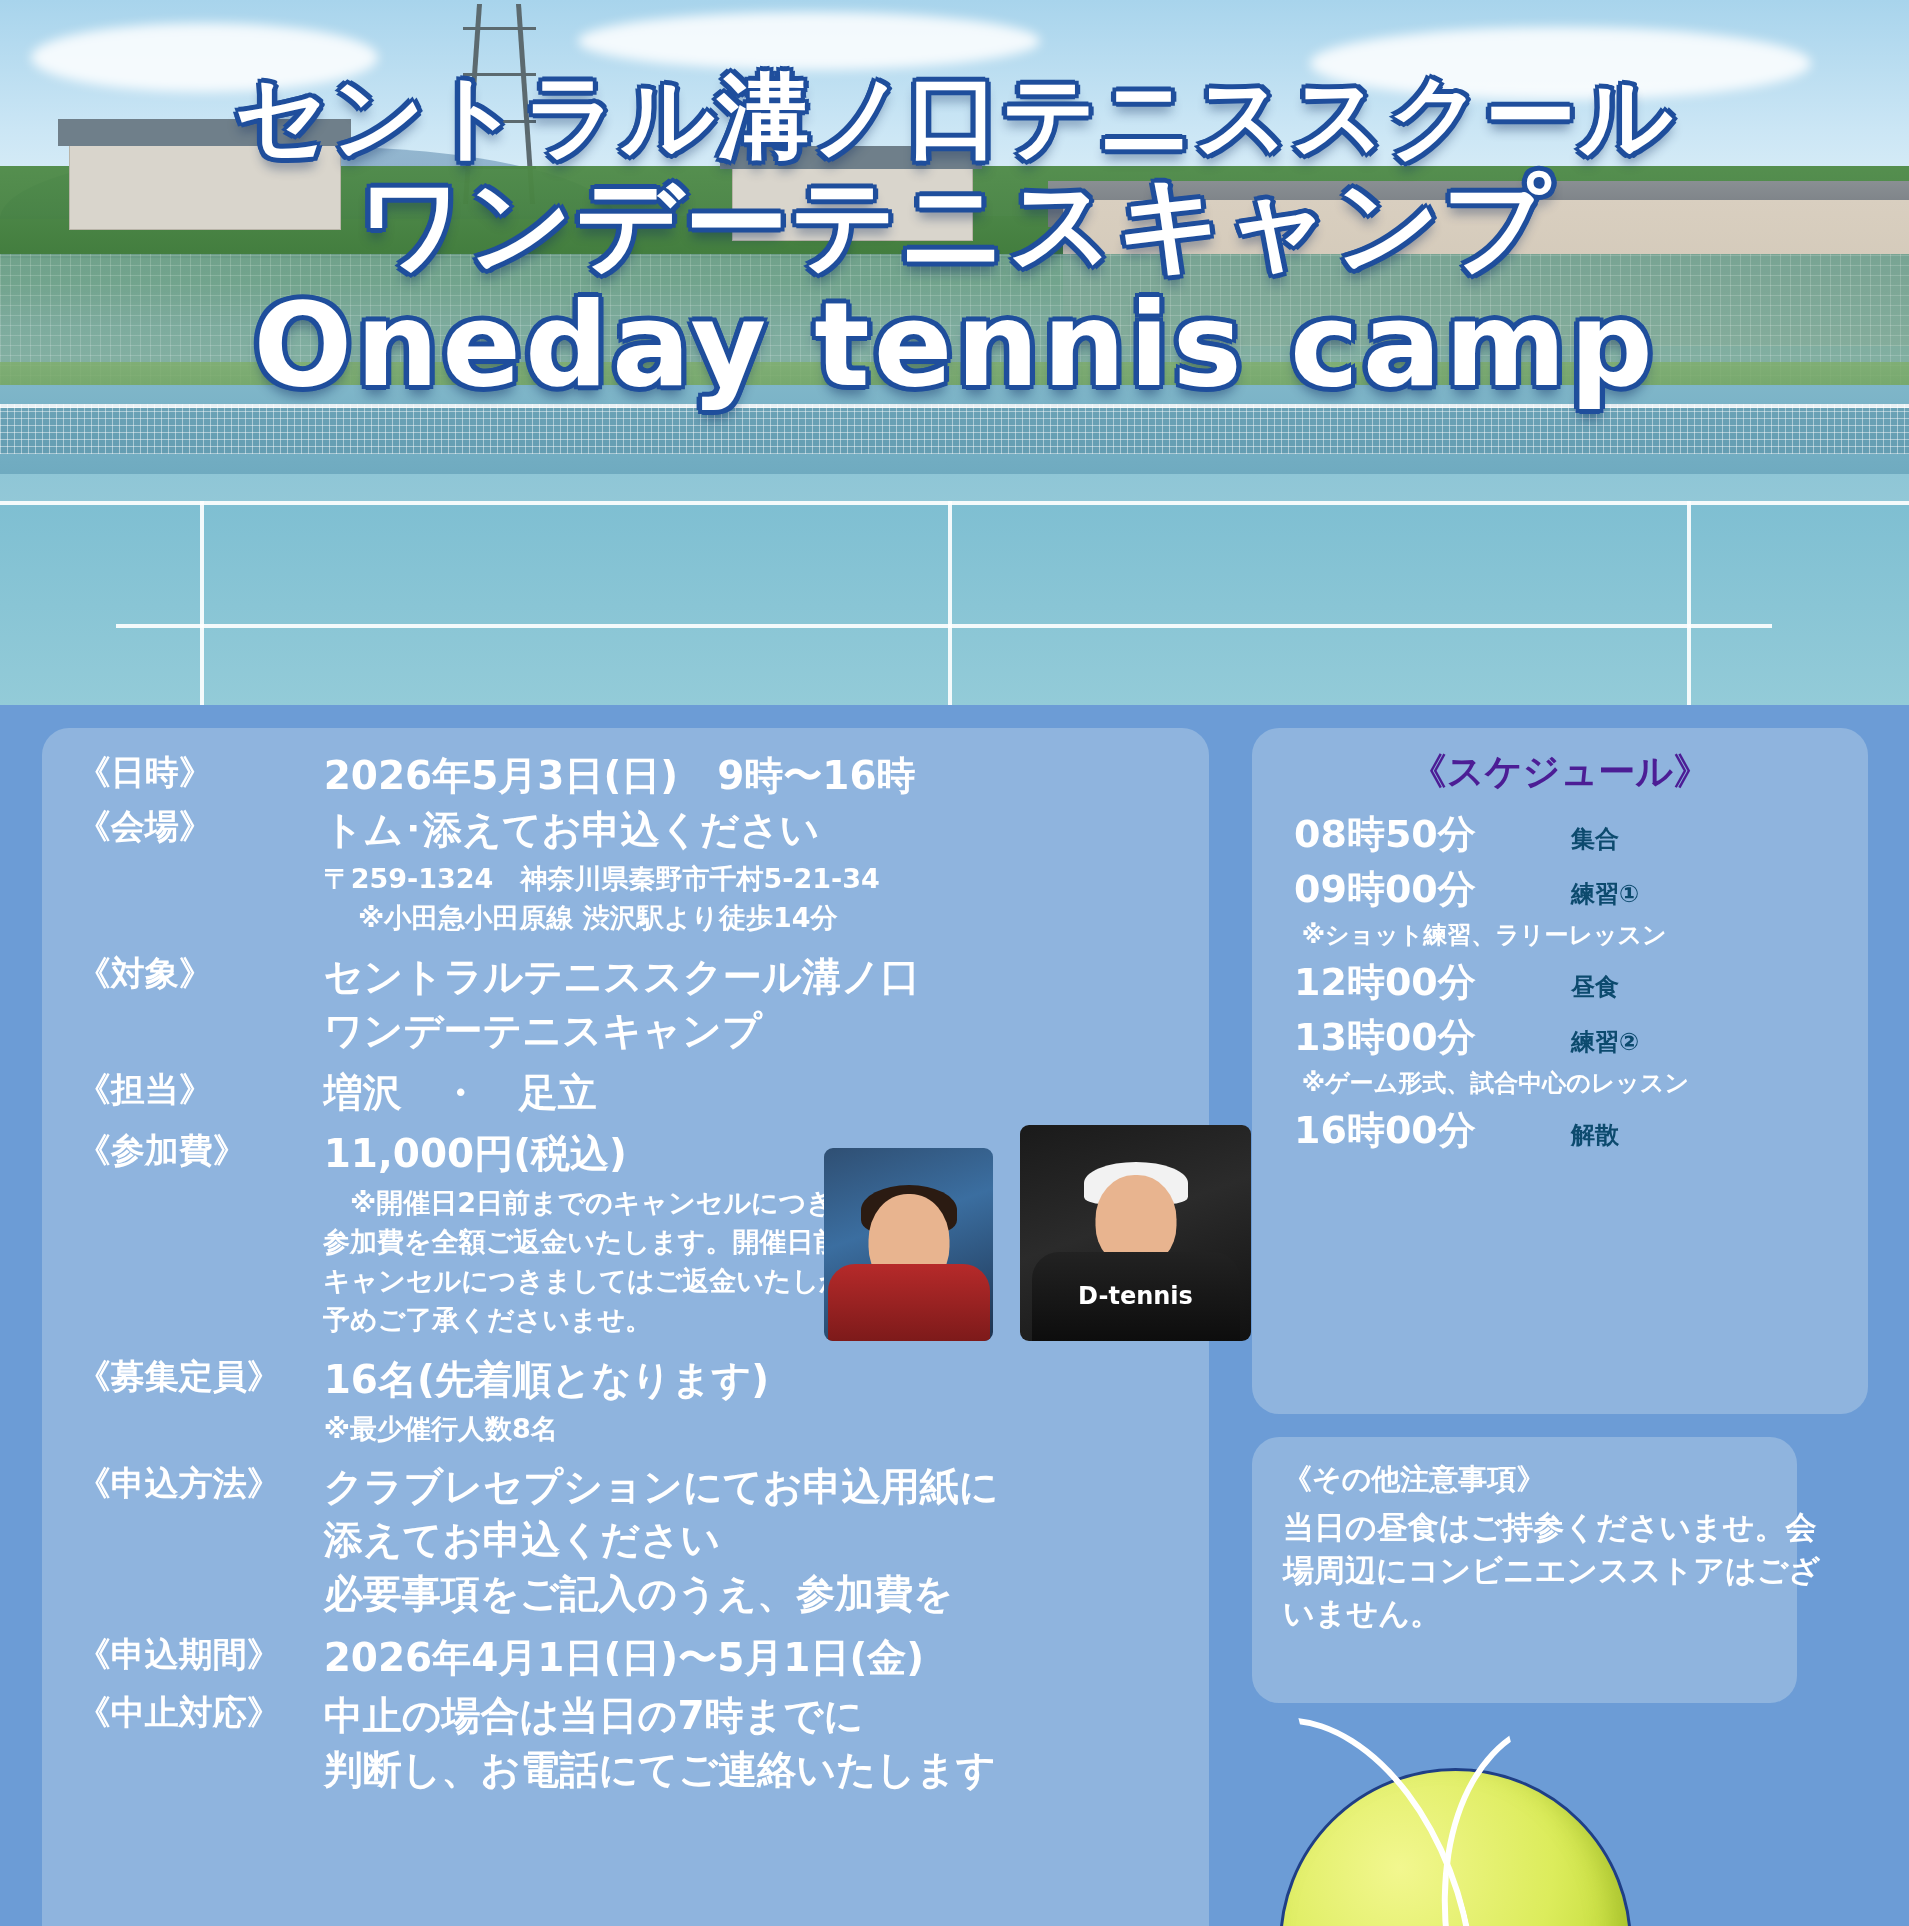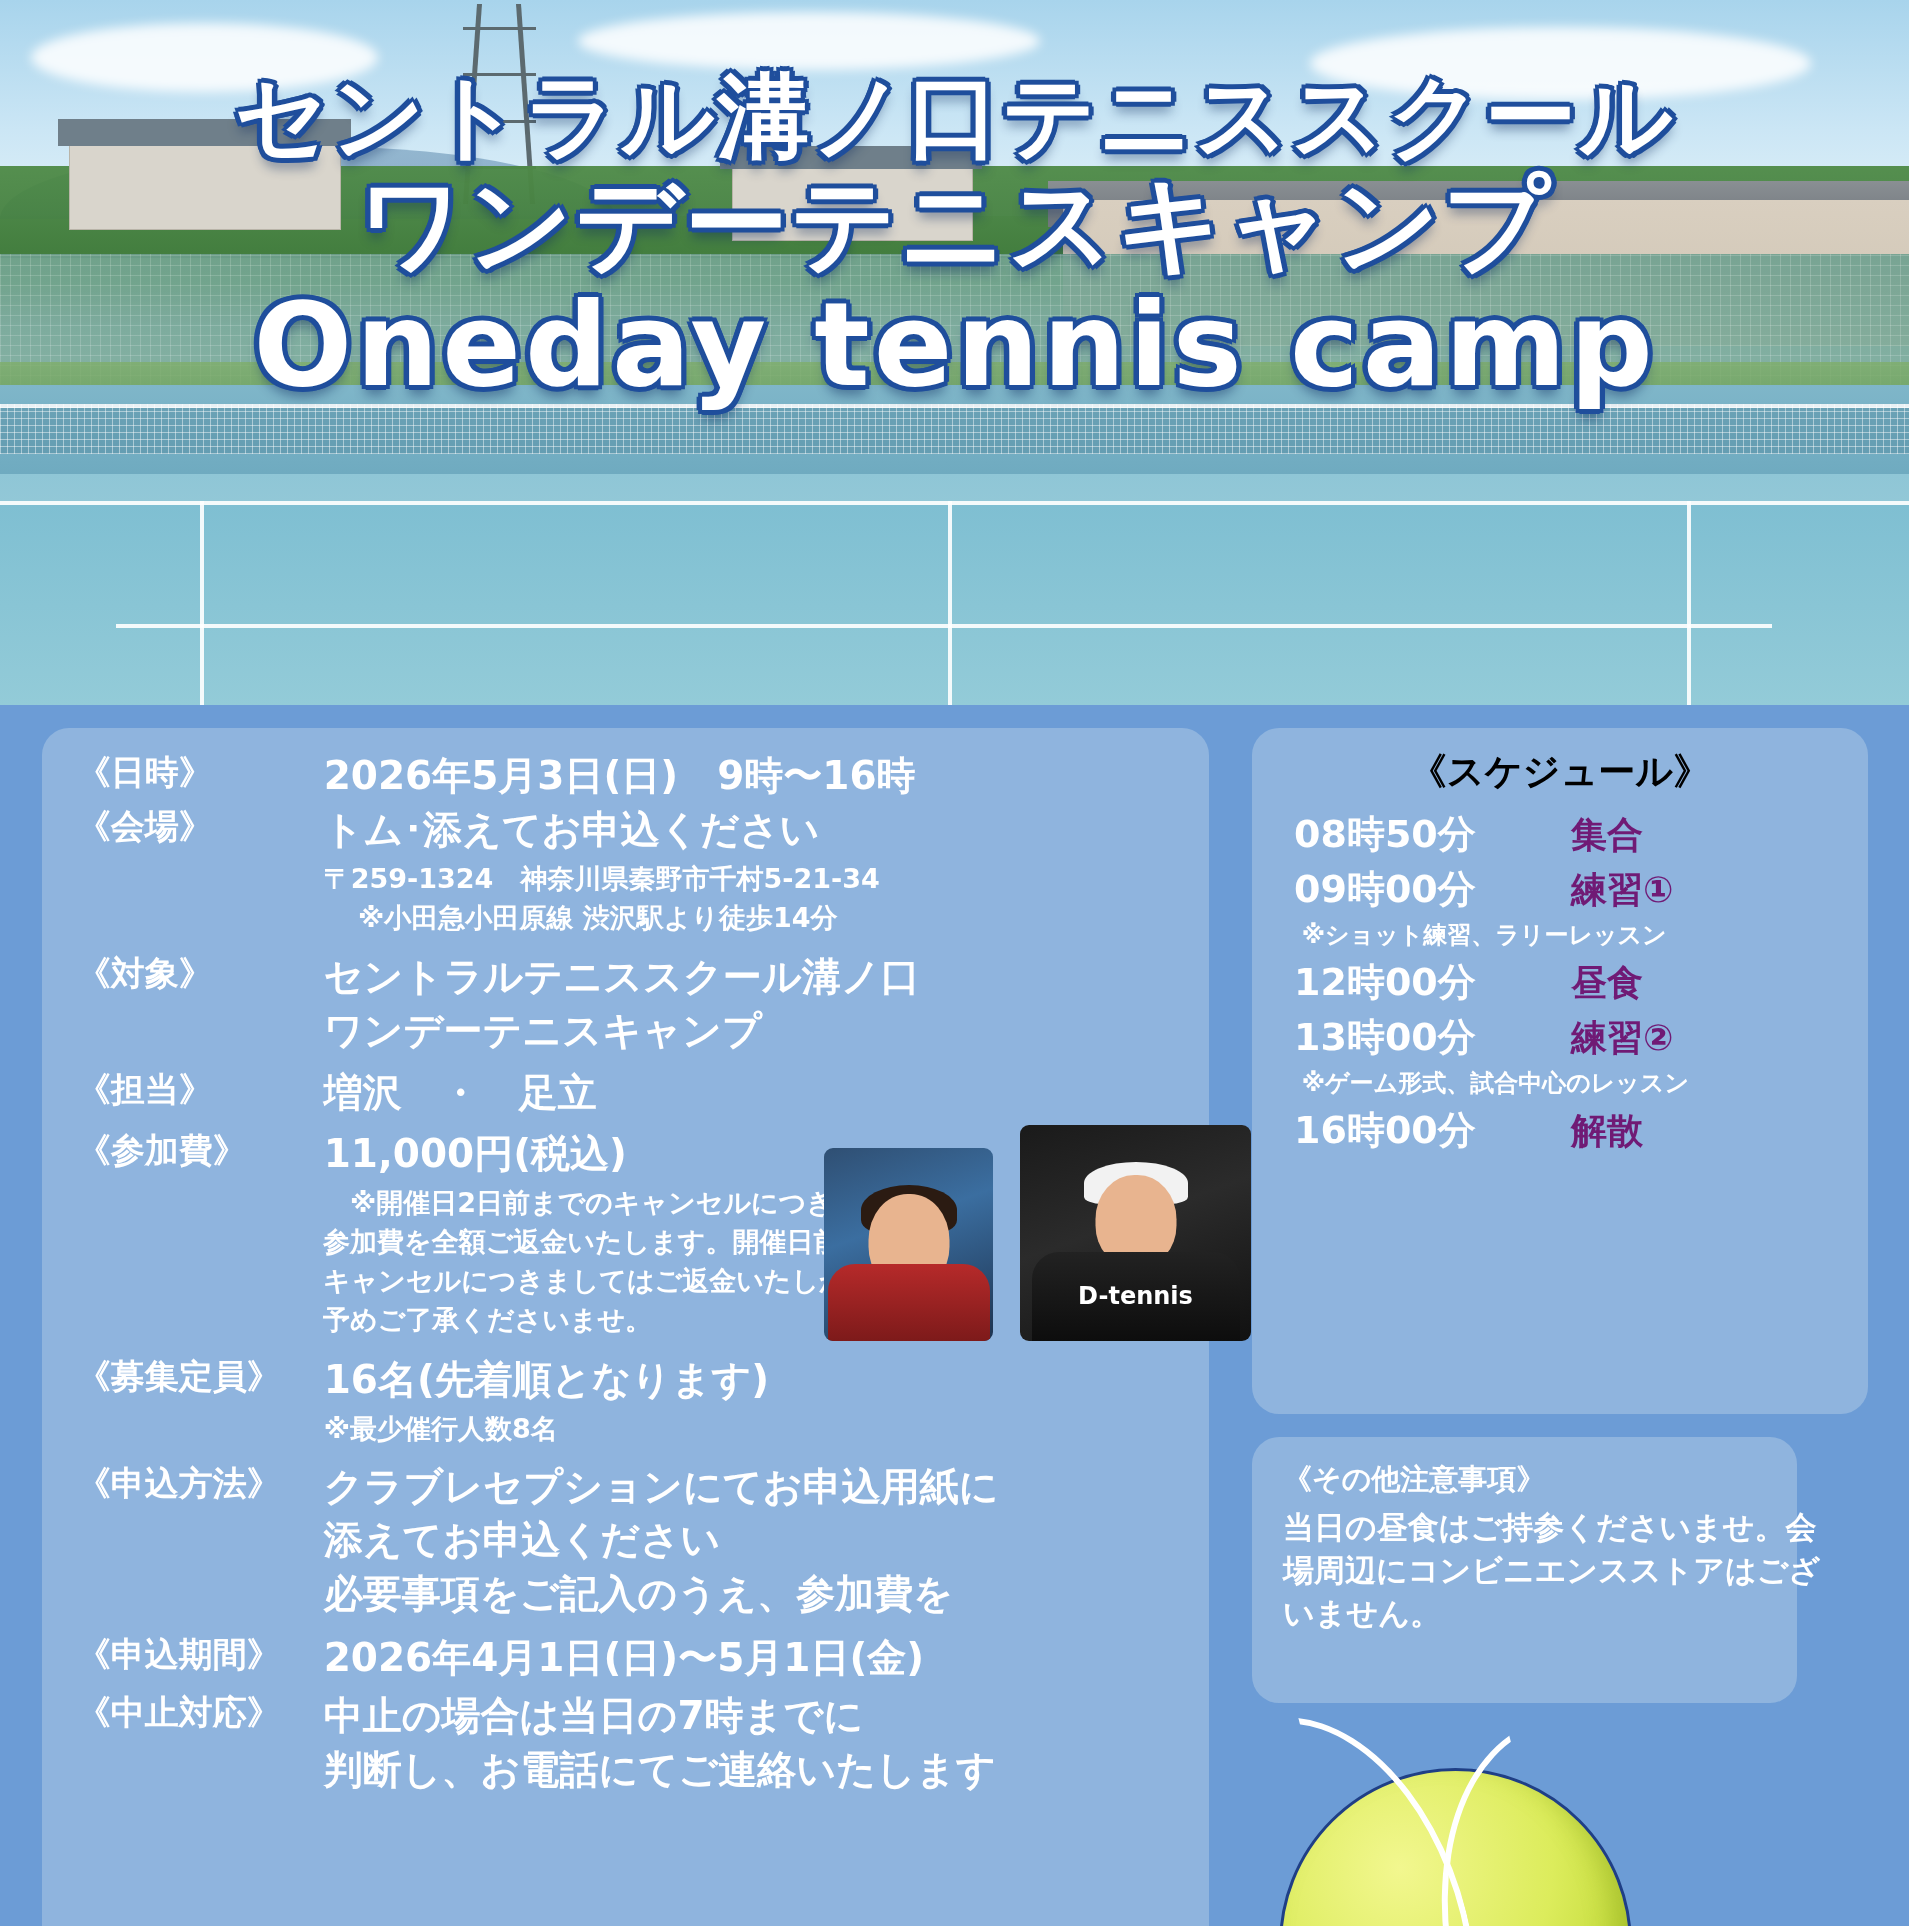--- a/index.html
+++ b/index.html
@@ -290,21 +290,21 @@
     font-weight: bold;
     font-family: "DejaVu Sans", sans-serif;
     white-space: nowrap;
   }
 
   
   .schedule-head {
     position: absolute;
     left: 0; top: 19px; width: 100%;
     text-align: center;
-    color: #000000;
+    color: #4c1d95;
     font-size: 37px;
     font-weight: bold;
     font-family: Liberation Serif, serif;
   }
   .sched-list {
     position: absolute;
     left: 42px; top: 81px;
     width: 547px;
   }
   .sched-row {
@@ -314,22 +314,22 @@
   }
   .sched-time {
     flex: 0 0 254px;
     color: #ffffff;
     font-size: 38px;
     font-weight: bold;
     font-family: "DejaVu Sans", sans-serif;
   }
   .sched-act {
     flex: 1;
-    color: #701a75;
-    font-size: 36px;
+    color: #0c4a6e;
+    font-size: 24px;
     font-weight: bold;
     font-family: "DejaVu Sans", sans-serif;
     text-align: left;
     padding-left: 23px;
   }
   .sched-note {
     color: #ffffff;
     font-size: 24px;
     font-weight: bold;
     font-family: "DejaVu Sans", sans-serif;

